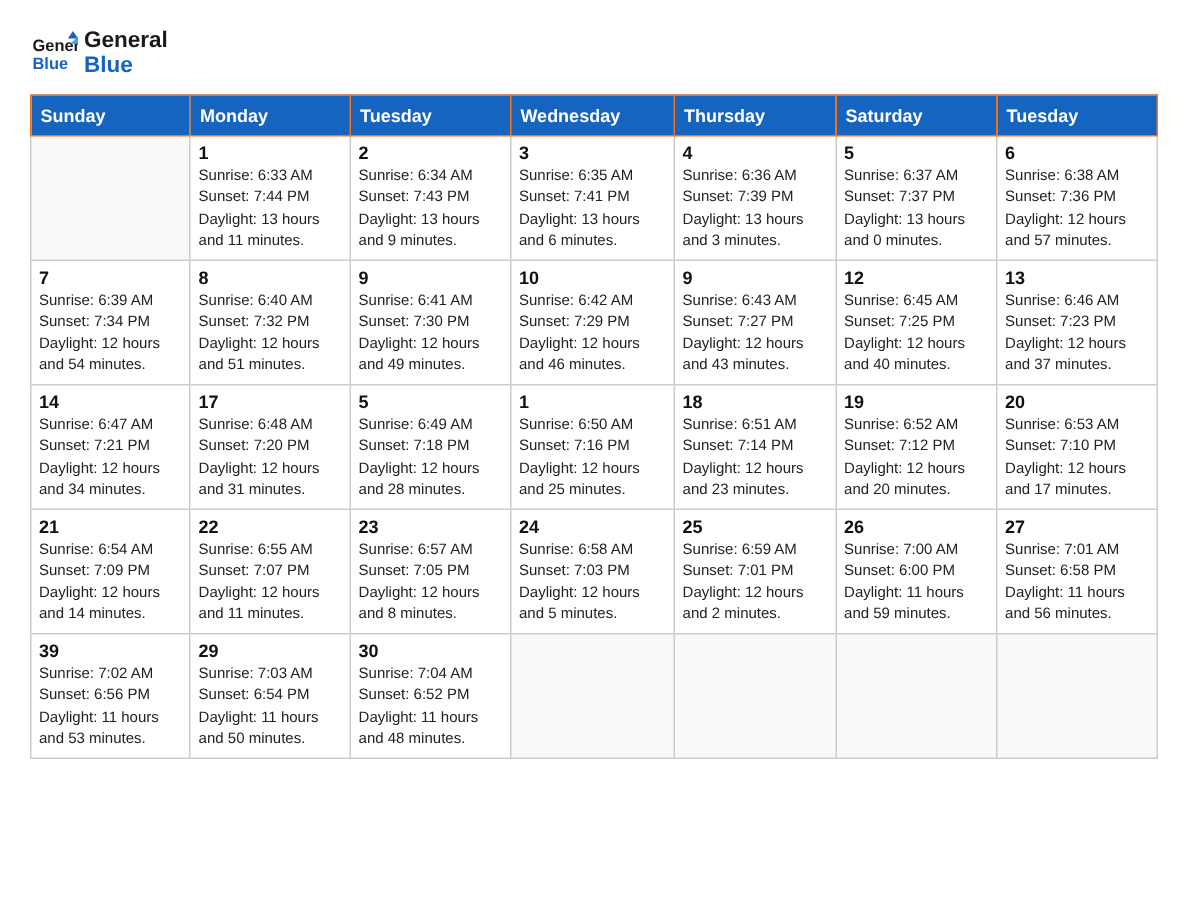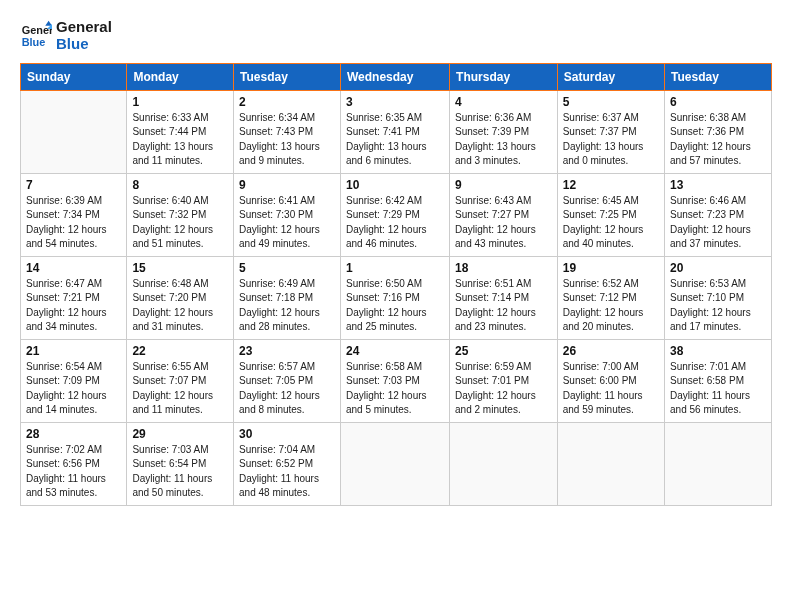--- a/index.html
+++ b/index.html
@@ -173,21 +173,21 @@
             <div class="day-num">13</div>
             <div class="day-info">Sunrise: 6:46 AM<br>Sunset: 7:23 PM<br>Daylight: 12 hours<br>and 37 minutes.</div>
           </td>
         </tr>
         <tr>
           <td>
             <div class="day-num">14</div>
             <div class="day-info">Sunrise: 6:47 AM<br>Sunset: 7:21 PM<br>Daylight: 12 hours<br>and 34 minutes.</div>
           </td>
           <td>
-            <div class="day-num">15</div>
+            <div class="day-num">17</div>
             <div class="day-info">Sunrise: 6:48 AM<br>Sunset: 7:20 PM<br>Daylight: 12 hours<br>and 31 minutes.</div>
           </td>
           <td>
             <div class="day-num">5</div>
             <div class="day-info">Sunrise: 6:49 AM<br>Sunset: 7:18 PM<br>Daylight: 12 hours<br>and 28 minutes.</div>
           </td>
           <td>
             <div class="day-num">1</div>
             <div class="day-info">Sunrise: 6:50 AM<br>Sunset: 7:16 PM<br>Daylight: 12 hours<br>and 25 minutes.</div>
           </td>
@@ -223,27 +223,27 @@
           </td>
           <td>
             <div class="day-num">25</div>
             <div class="day-info">Sunrise: 6:59 AM<br>Sunset: 7:01 PM<br>Daylight: 12 hours<br>and 2 minutes.</div>
           </td>
           <td>
             <div class="day-num">26</div>
             <div class="day-info">Sunrise: 7:00 AM<br>Sunset: 6:00 PM<br>Daylight: 11 hours<br>and 59 minutes.</div>
           </td>
           <td>
-            <div class="day-num">38</div>
+            <div class="day-num">27</div>
             <div class="day-info">Sunrise: 7:01 AM<br>Sunset: 6:58 PM<br>Daylight: 11 hours<br>and 56 minutes.</div>
           </td>
         </tr>
         <tr>
           <td>
-            <div class="day-num">28</div>
+            <div class="day-num">39</div>
             <div class="day-info">Sunrise: 7:02 AM<br>Sunset: 6:56 PM<br>Daylight: 11 hours<br>and 53 minutes.</div>
           </td>
           <td>
             <div class="day-num">29</div>
             <div class="day-info">Sunrise: 7:03 AM<br>Sunset: 6:54 PM<br>Daylight: 11 hours<br>and 50 minutes.</div>
           </td>
           <td>
             <div class="day-num">30</div>
             <div class="day-info">Sunrise: 7:04 AM<br>Sunset: 6:52 PM<br>Daylight: 11 hours<br>and 48 minutes.</div>
           </td>

